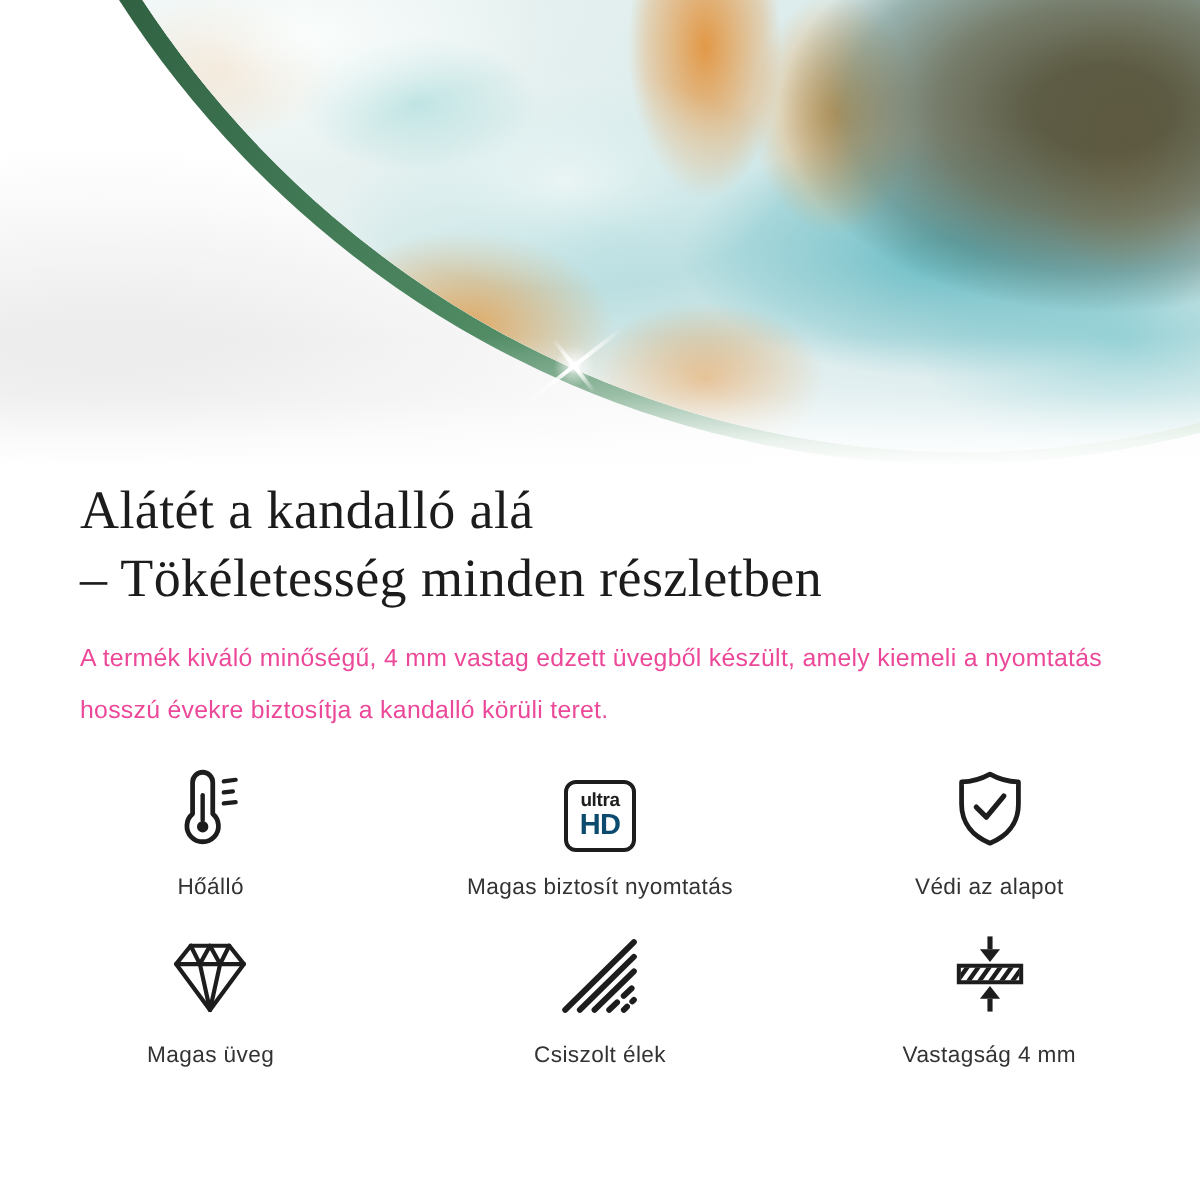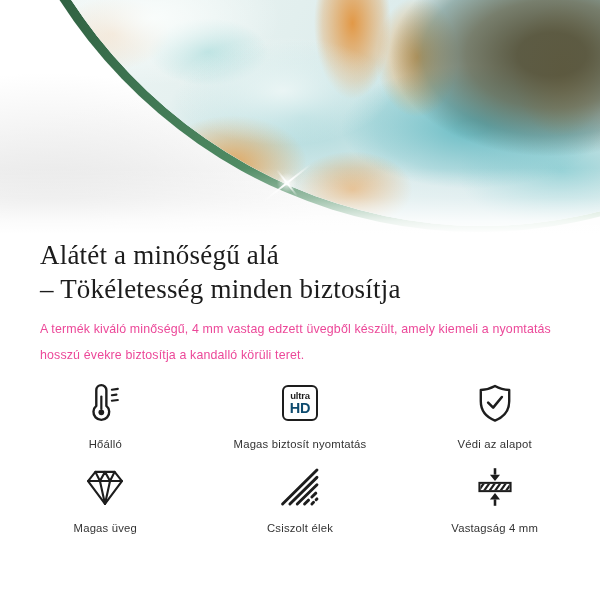--- a/index.html
+++ b/index.html
@@ -74,21 +74,21 @@
     font-size:12.4px; line-height:26px; color:#ec4899;
     letter-spacing:0.15px; white-space:nowrap;
   }
 
   
   .features {
     margin-top:12px; padding:0 8px;
     display:grid; grid-template-columns:repeat(3,1fr); row-gap:12px;
   }
   .feature { display:flex; flex-direction:column; align-items:center; }
-  .feature .icon-box { height:46px; display:flex; align-items:center; justify-content:center; }
+  .feature .icon-box { height:46px; display:flex; align-items:flex-end; justify-content:center; }
   .feature .label {
     margin-top:11px; font-size:11.3px; line-height:15px; color:#333333; letter-spacing:0.2px;
   }
   .icon-svg { display:block; }
 
   .hd-box {
     width:36px; height:36px; border:2.5px solid #1d1d1d; border-radius:6px;
     display:flex; flex-direction:column; align-items:center; justify-content:center;
   }
   .hd-box .ultra { font-size:9.5px; font-weight:700; color:#1d1d1d; line-height:10px; letter-spacing:-0.2px; }
@@ -103,22 +103,22 @@
     <div class="backdrop"></div>
     <div class="disc-edge"></div>
     <div class="disc-face">
       <div class="marble"></div>
     </div>
     <div class="hero-fade"></div>
     <div class="sparkle"></div>
   </div>
 
   <h1 class="heading">
-    <span>Alátét a minőségű alá</span><br>
-    <span>– Tökéletesség minden biztosítja</span>
+    <span>Alátét a kandalló alá</span><br>
+    <span>– Tökéletesség minden részletben</span>
   </h1>
 
   <div class="description">
     <div class="line">A termék kiváló minőségű, 4 mm vastag edzett üvegből készült, amely kiemeli a nyomtatás</div>
     <div class="line">hosszú évekre biztosítja a kandalló körüli teret.</div>
   </div>
 
   <div class="features">
 
     <div class="feature">

